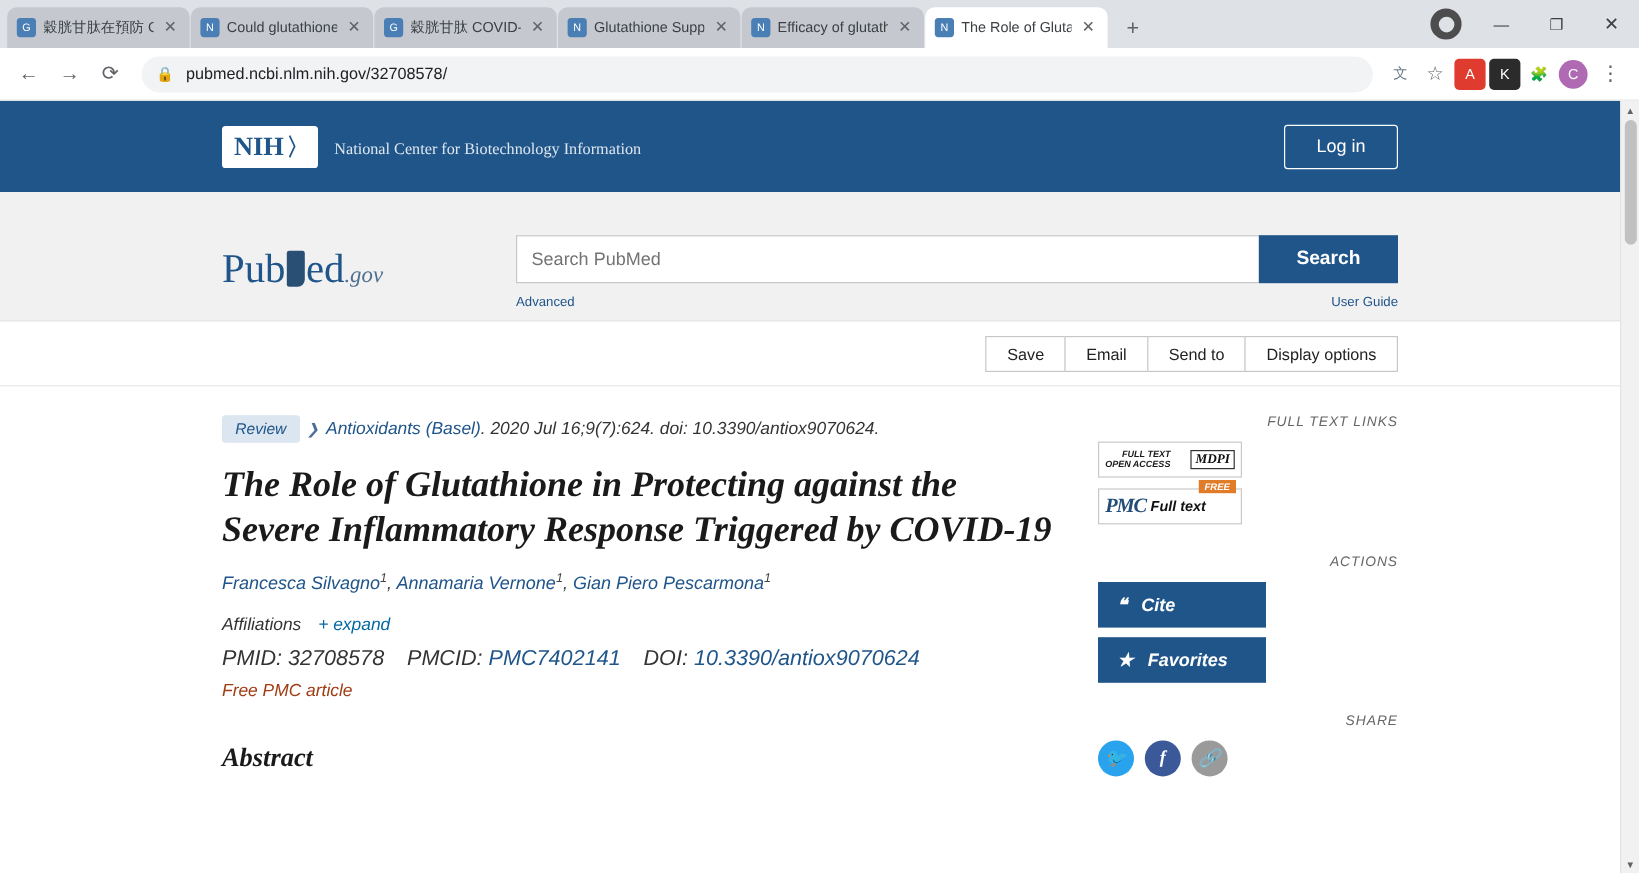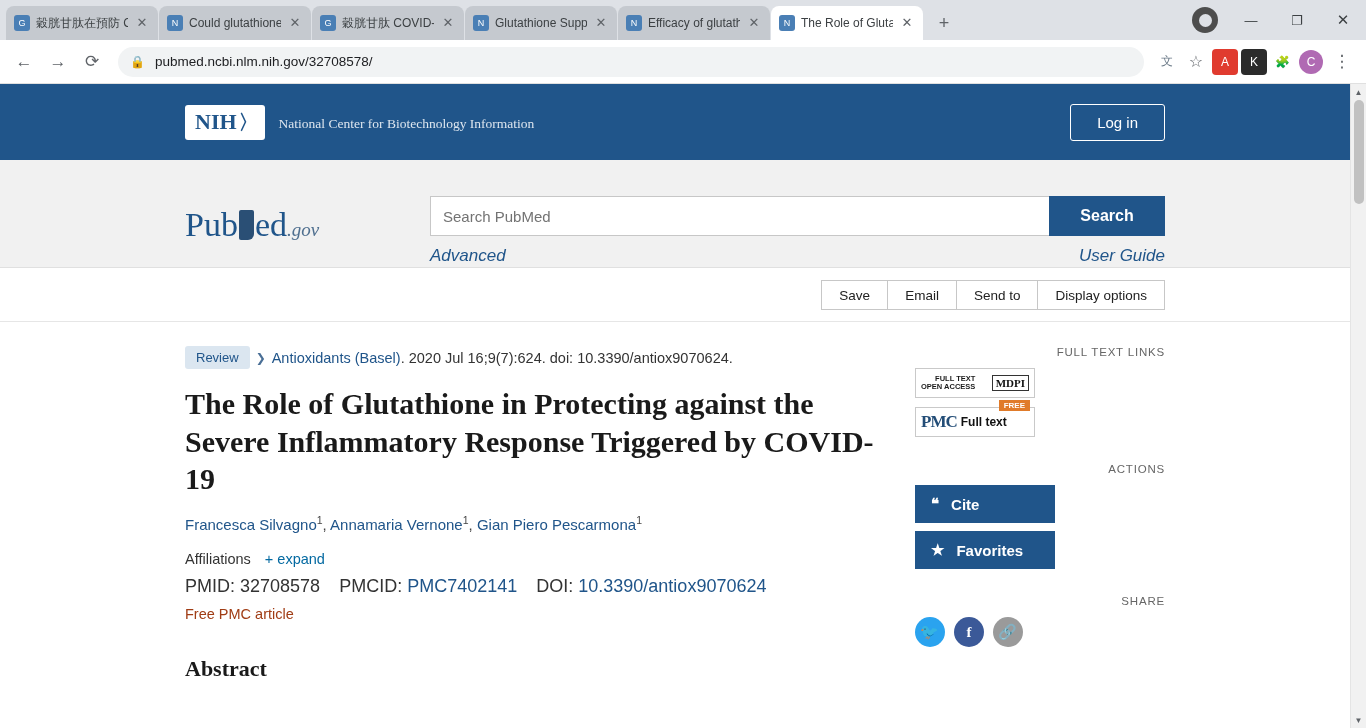--- a/index.html
+++ b/index.html
@@ -117,31 +117,31 @@
   .search-input {
     flex:1 1 auto; height:40px; border:1px solid #c7c7c7; border-right:none;
     background:#fff; padding:0 12px; font-size:15px; color:#737373;
     display:flex; align-items:center;
   }
   .search-btn {
     width:116px; height:40px; background:#20558a; color:#fff; font-size:16px; font-weight:bold;
     display:flex; align-items:center; justify-content:center;
   }
   .search-links { display:flex; justify-content:space-between; margin-top:10px; }
-  .search-links a { color:#20558a; font-size:17px; text-decoration:none;font-style:italic; }
+  .search-links a { color:#20558a; font-size:11px; text-decoration:none; }
 
   .actionbar { height:54px; border-bottom:1px solid #e6e6e6; background:#fff; }
   .actionbar .wrap { display:flex; justify-content:flex-end; align-items:center; height:54px; }
   .abtn {
     border:1px solid #c7c7c7; background:#fff; height:30px; padding:0 17px;
     display:flex; align-items:center; font-size:13.5px; color:#222;
     margin-left:-1px;
   }
 
-  .content { display:flex; }
+  .content { display:flex;font-style:italic; }
   .content .wrap { display:flex; gap:30px; padding-top:24px; }
   .article { width:700px; }
   .side { width:250px;text-align:right; }
 
   .cite-line { display:flex; align-items:center; flex-wrap:wrap; font-size:14.5px; color:#333; gap:6px; }
   .badge-review {
     background:#dbe6f0; color:#20558a; font-size:13px; padding:4px 11px; border-radius:3px;
   }
   .chev-ico { color:#4a6f96; font-size:12px; }
   .cite-line a { color:#20558a; text-decoration:none; }

